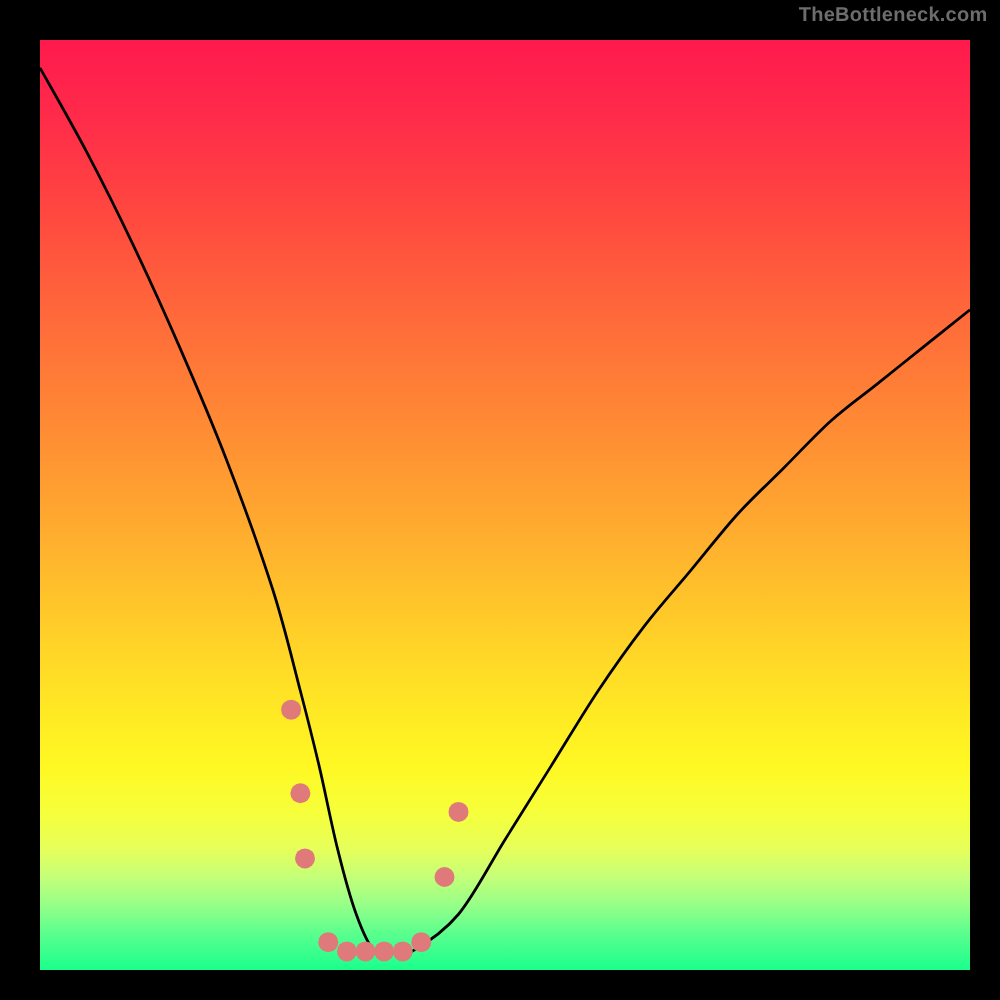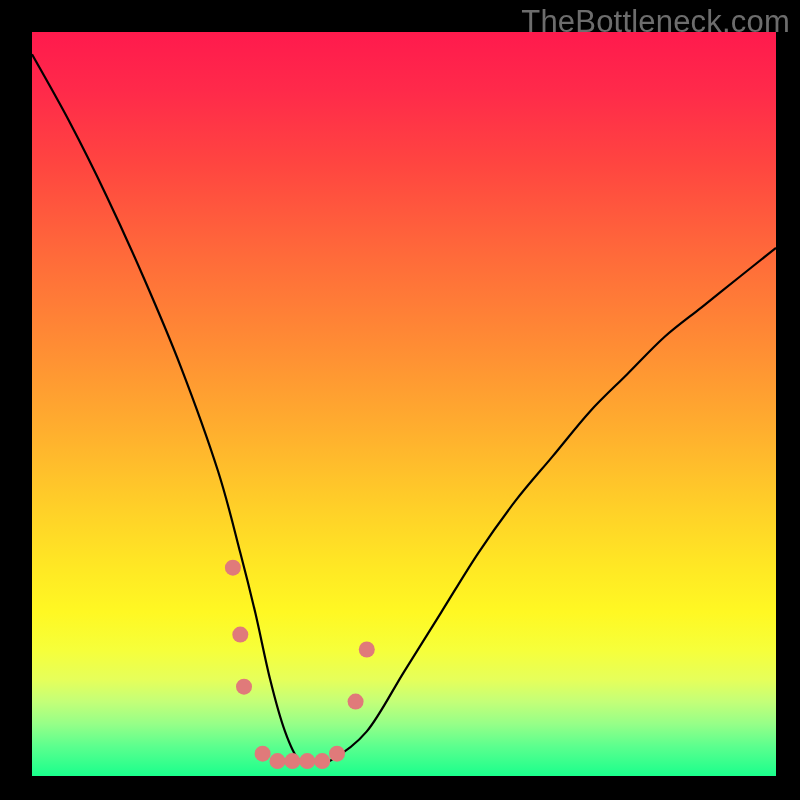--- a/index.html
+++ b/index.html
@@ -43,23 +43,23 @@
       #96ff88 93%,
       #5cff8e 96%,
       #1aff8c 100%
     );
   }
   .watermark {
     position: absolute;
     top: 4px;
     right: 10px;
     color: #6d6d6d;
-    font-size: 31px;
+    font-size: 16px;
     letter-spacing: 0.2px;
-    font-weight: 400;
+    font-weight: 700;
     white-space: nowrap;
   }
   svg.curve {
     position: absolute;
     left: 0;
     top: 0;
     width: 744px;
     height: 744px;
     overflow: visible;
   }

